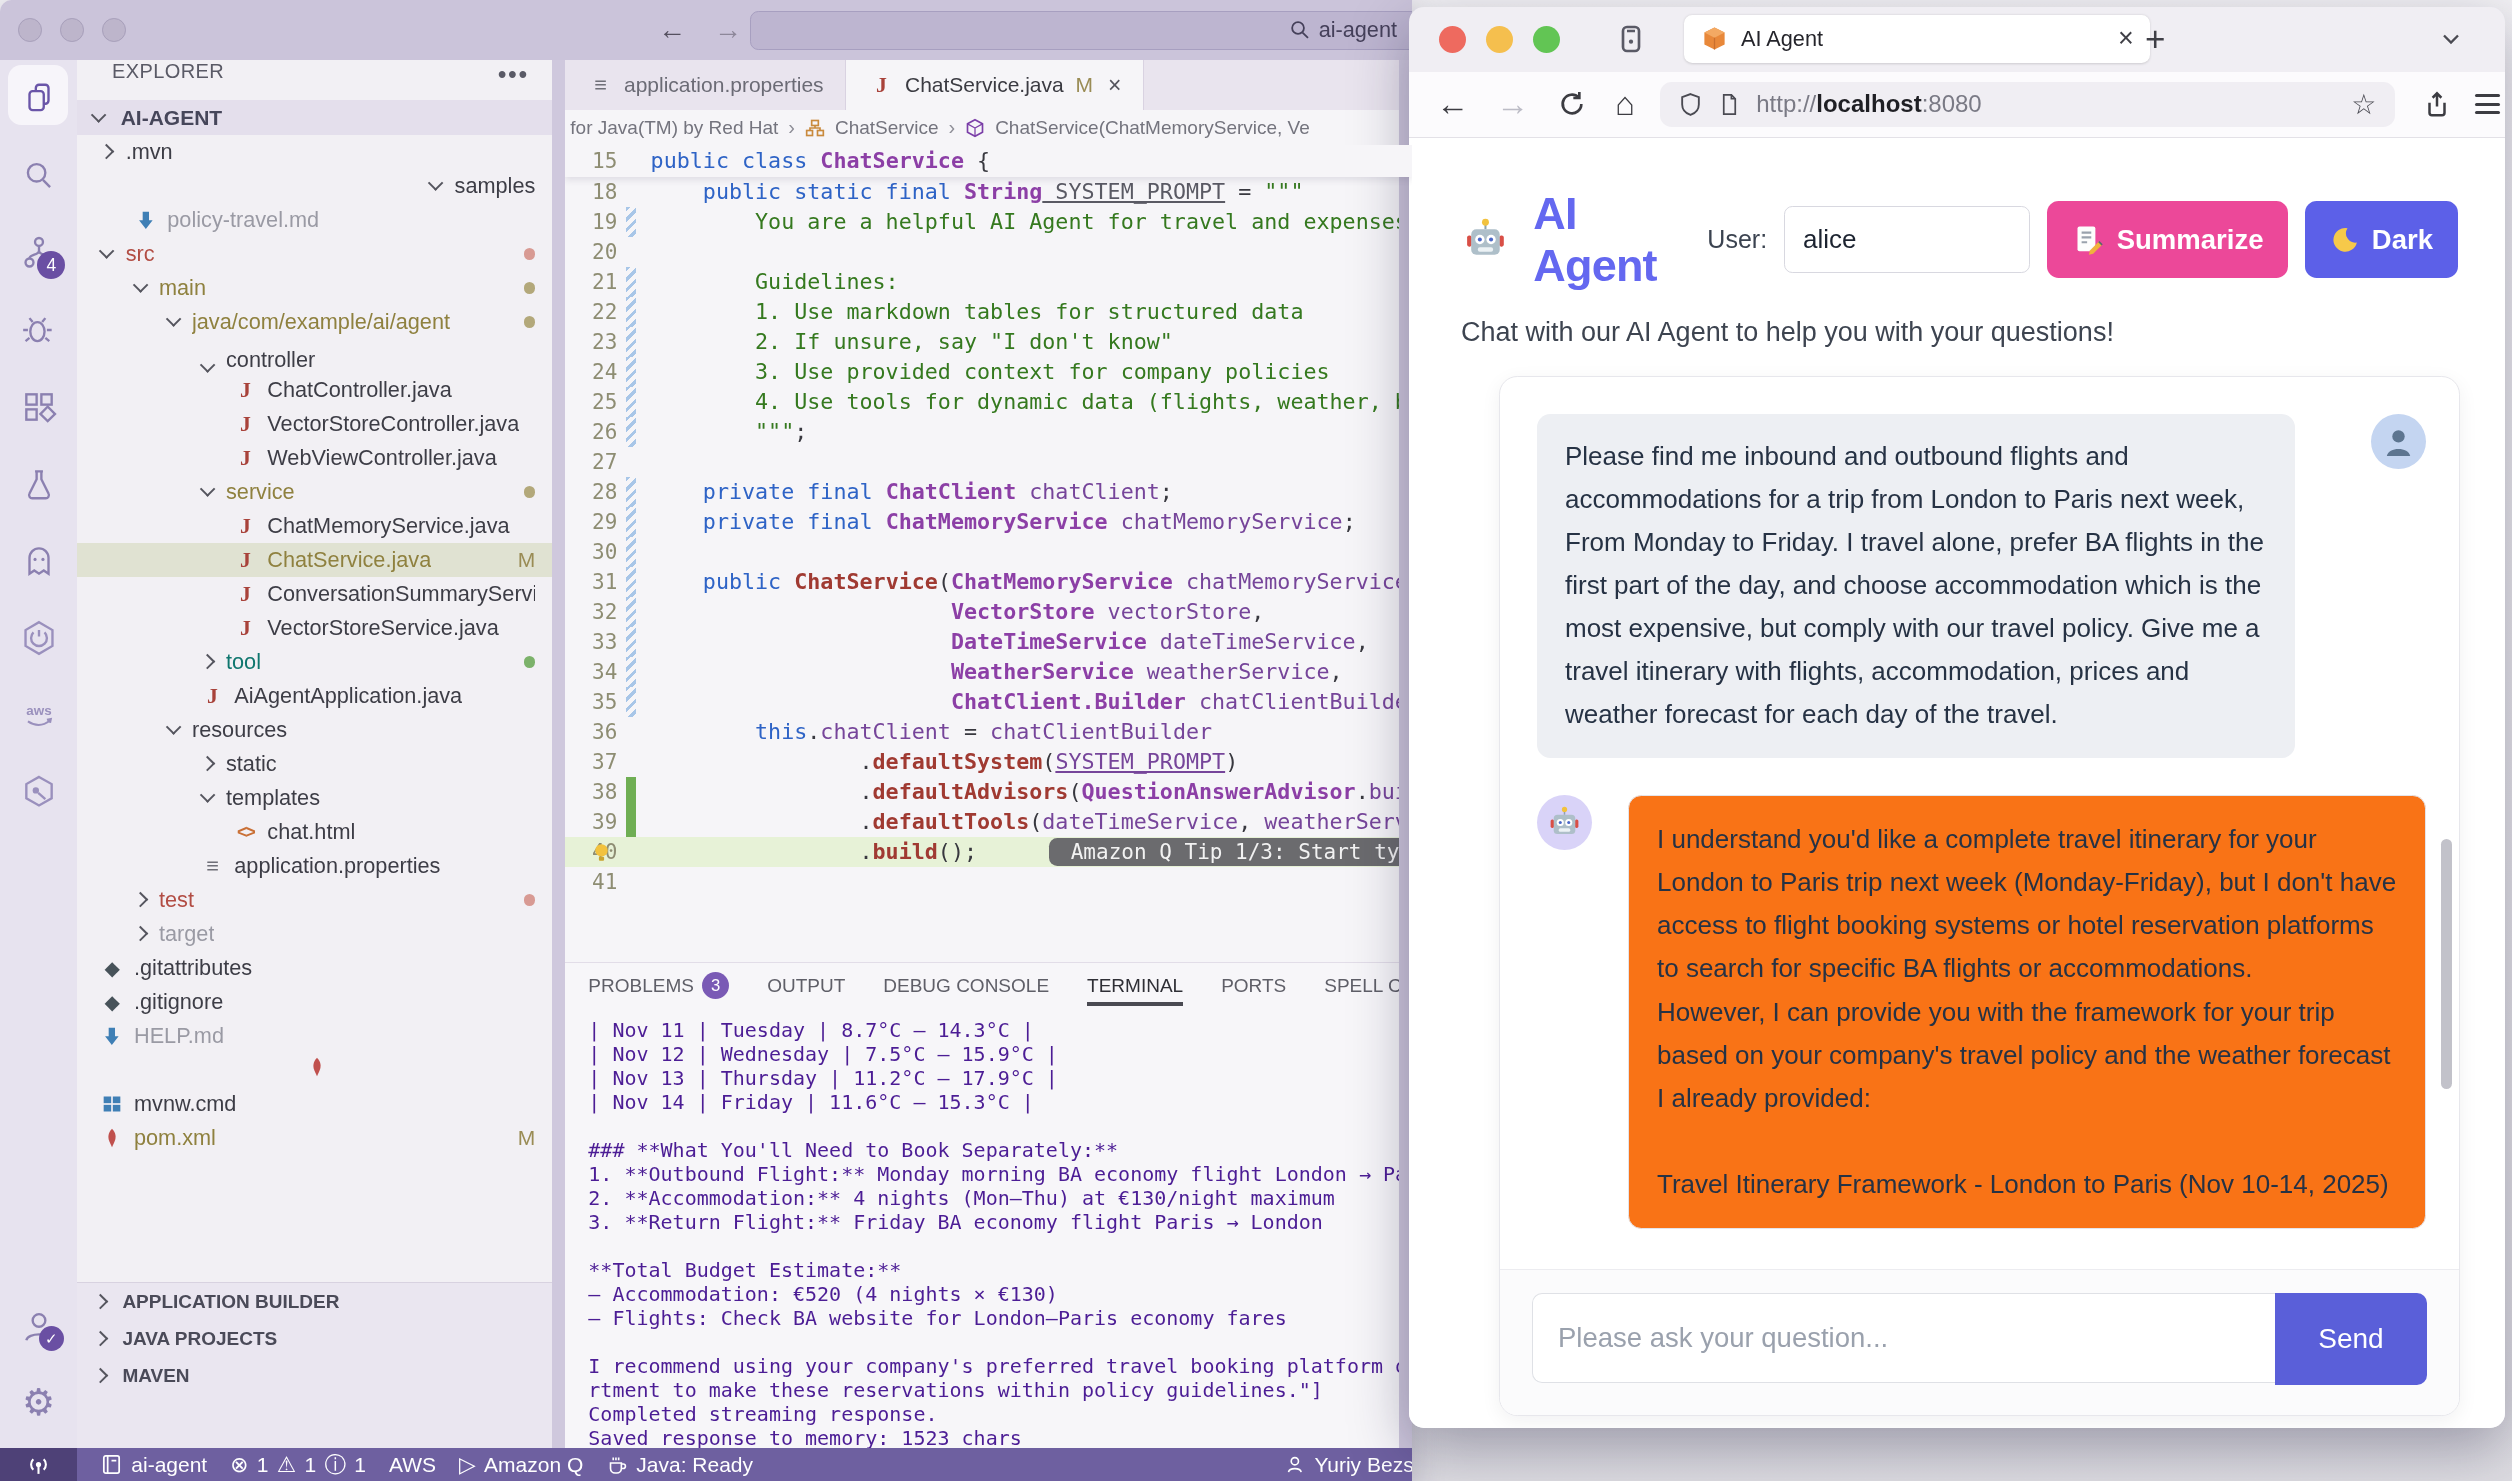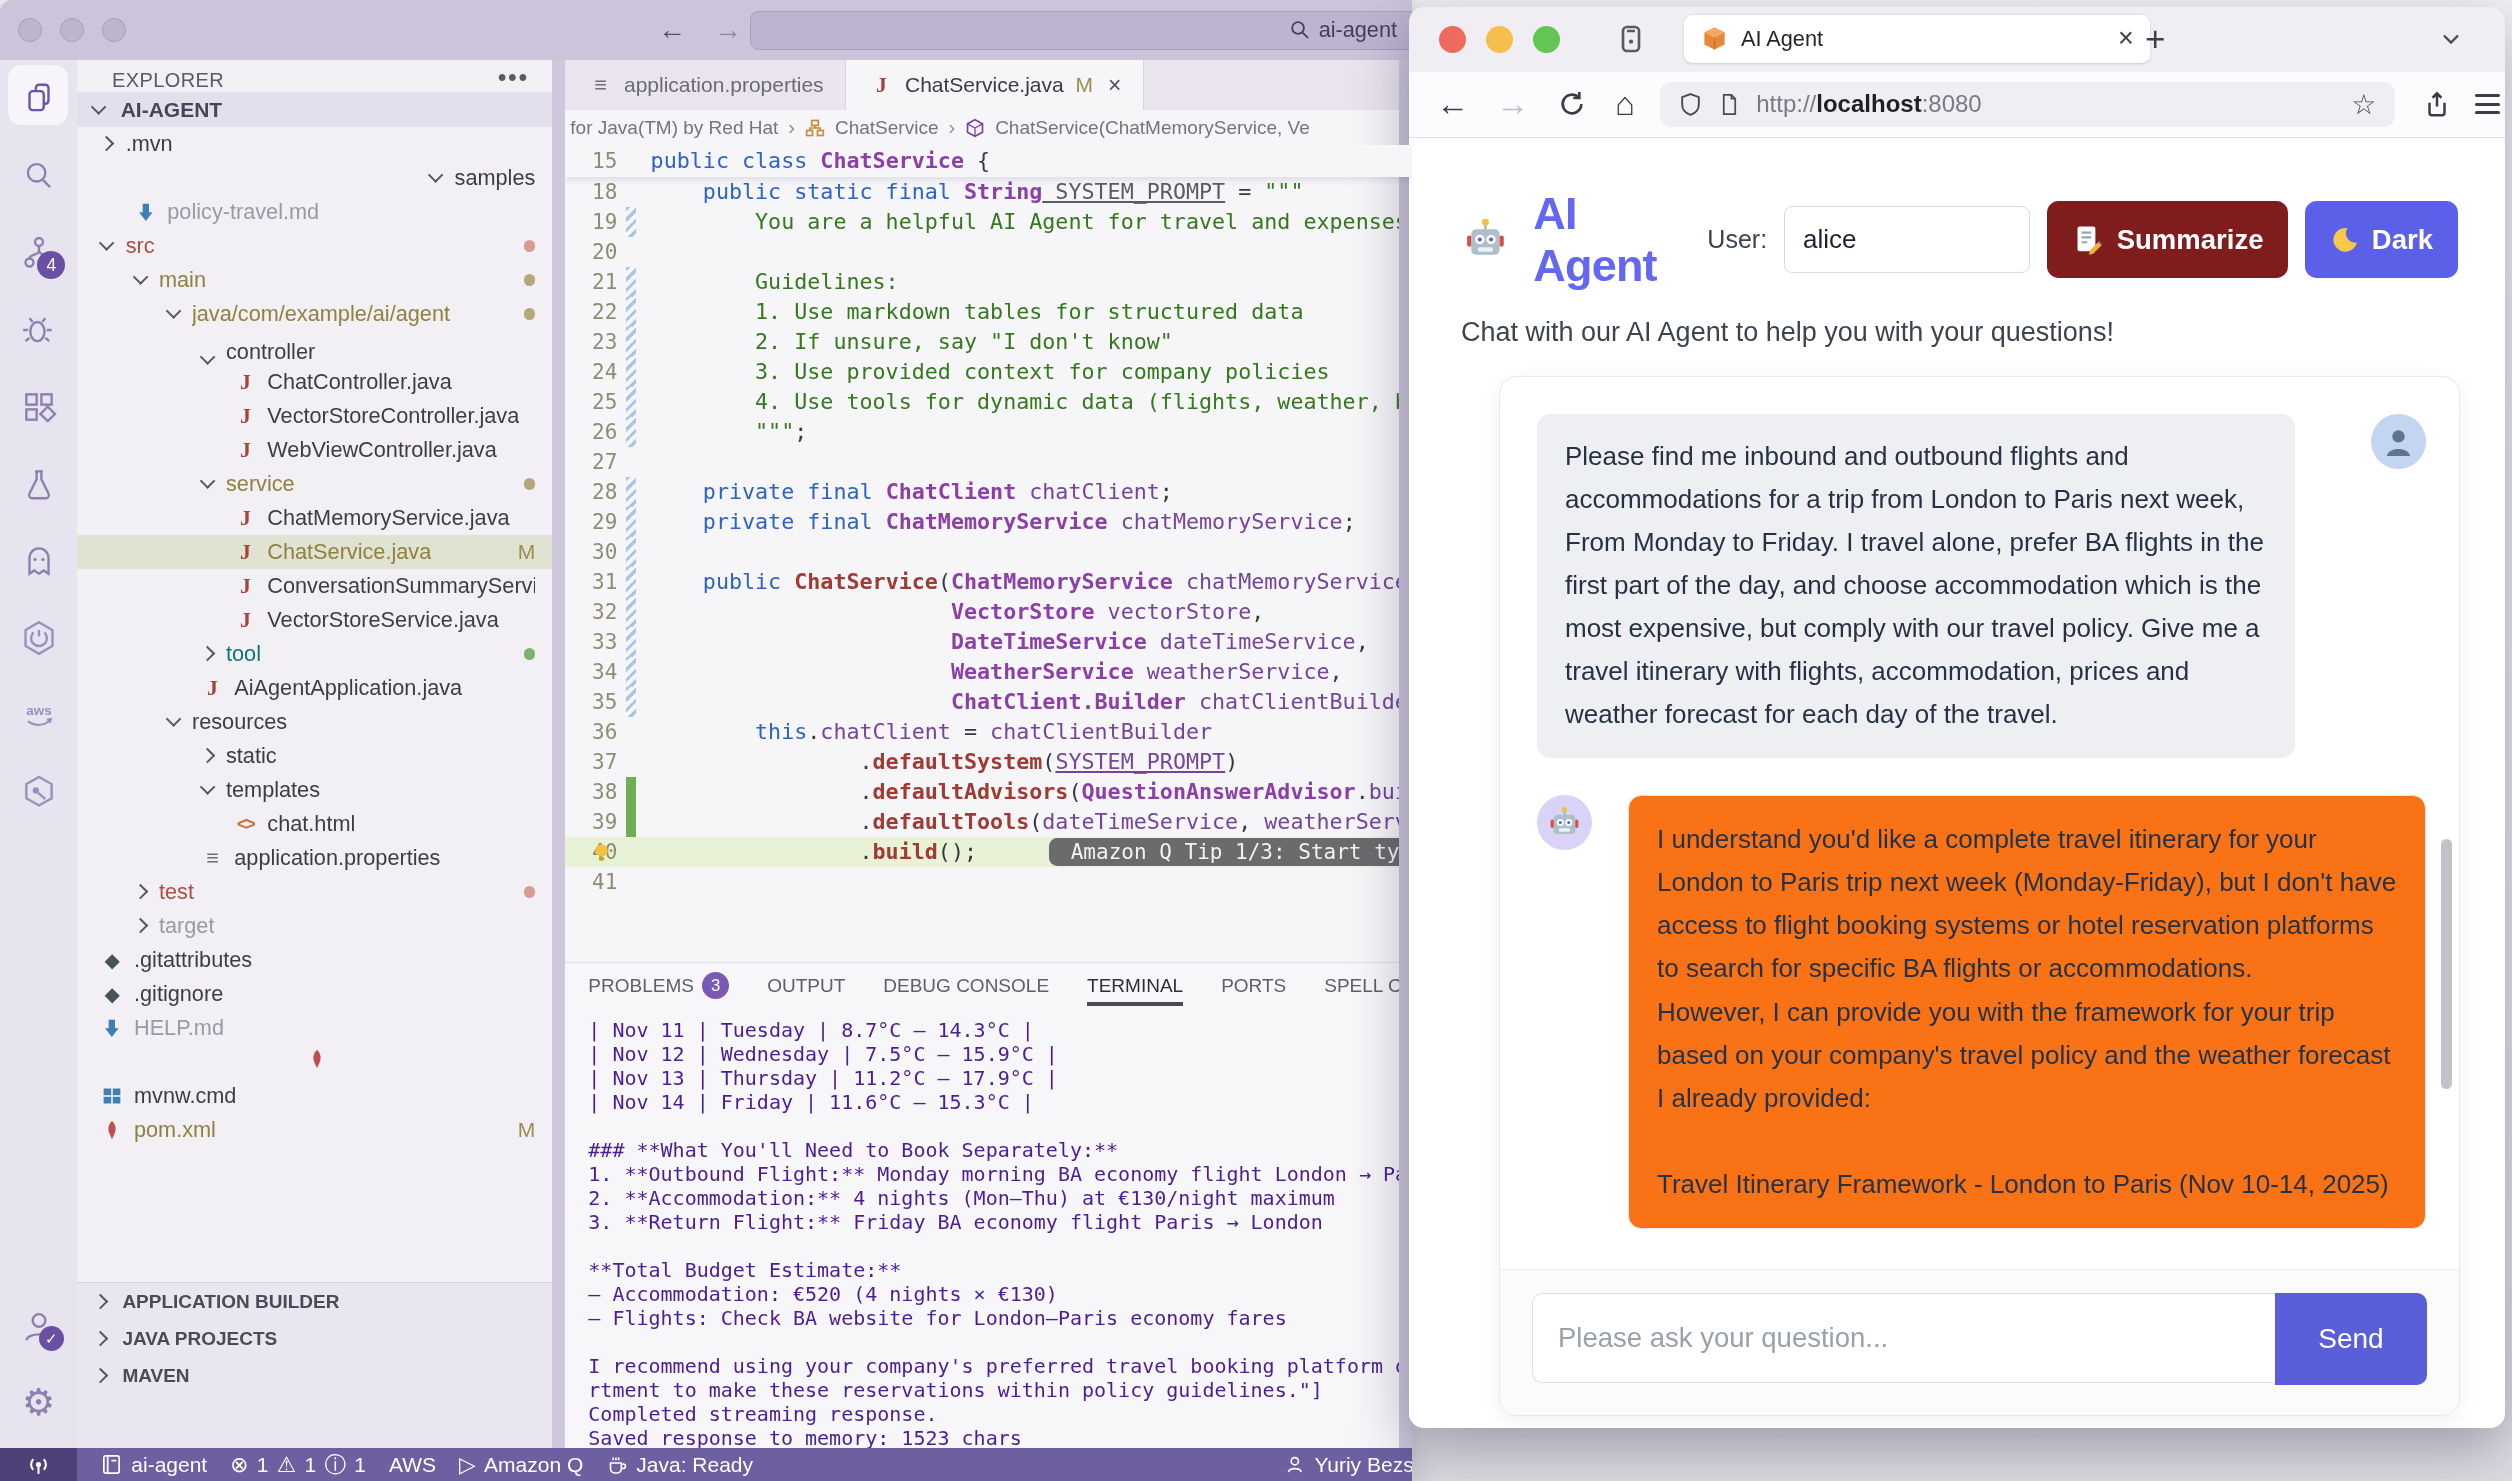--- a/index.html
+++ b/index.html
@@ -26,21 +26,21 @@
   .ab-active{position:absolute;left:8.3px;top:5px;width:60px;height:60px;background:#f7f5fa;border-radius:13.3px}
   .ab-badge{position:absolute;right:11.7px;bottom:11.7px;width:28px;height:28px;border-radius:50%;
             background:#6a4fa3;color:#fff;font-size:17.5px;display:flex;align-items:center;justify-content:center}
   .ab-check{position:absolute;right:13.3px;bottom:13.3px;width:25px;height:25px;border-radius:50%;
             background:#6a4fa3;color:#fff;font-size:15px;display:flex;align-items:center;justify-content:center}
   .ab-bottom{position:absolute;bottom:6.7px;left:0}
   .gear-glyph{font-size:37px;color:#8b80b0;line-height:1}
 
   
   .sidebar{width:475px;background:#f2f0f4;flex:none;position:relative;overflow:hidden}
-  .sb-header{height:32px;display:flex;align-items:flex-end;padding:0 23px 0 35px;color:#5a5a66;
+  .sb-header{height:40px;display:flex;align-items:flex-start;padding:0 23px 0 35px;color:#5a5a66;
              font-size:20px;letter-spacing:0.4px}
   .sb-more{margin-left:auto;font-size:25px;color:#5a5a66;letter-spacing:1.7px}
   .sb-root{height:35px;display:flex;align-items:center;background:#e4dfec;font-weight:700;
            font-size:21px;color:#46465a;padding-left:13.3px;gap:11.7px}
   .trow{height:34px;display:flex;align-items:center;font-size:21.7px;color:#3d3d46;gap:8.3px;padding-right:16.7px}
   .trow .lbl{white-space:nowrap;overflow:hidden}
   .trow.sel{background:#e0e2d2}
   .trow.red .lbl{color:#b24d44}
   .trow.olive .lbl{color:#8f813f}
   .trow.green .lbl{color:#0f766e}
@@ -136,21 +136,21 @@
 
   .page{flex:1;background:#fff;overflow:hidden;display:flex;flex-direction:column}
   .page-header{display:flex;align-items:center;padding:50px 47px 0 52px;gap:16.7px}
   .app-title{font-size:45px;font-weight:800;color:#6468f0;letter-spacing:-0.8px;margin:0 0 0 6.7px}
   .hdr-right{margin-left:auto;display:flex;align-items:center;gap:16.7px}
   .user-label{font-size:25px;color:#3b4350}
   .user-input{width:208px;height:65px;border:1.7px solid #d8d8e0;border-radius:8.3px;font-size:26px;
               color:#1c2330;padding:0 18.3px;font-family:"Liberation Sans",sans-serif}
   .btn{height:77px;border:none;border-radius:11.7px;color:#fff;font-size:27.5px;font-weight:600;
        display:flex;align-items:center;gap:11.7px;padding:0 25px;font-family:"Liberation Sans",sans-serif}
-  .btn-summarize{background:#7f1d1d}
+  .btn-summarize{background:#ec4899}
   .btn-dark{background:#5c60e8}
   .page-subtitle{font-size:27px;color:#3d4450;margin:25px 0 0 52px}
   .chat-card{margin:28px 45px 0 90px;height:1038px;border:1.7px solid #e7e7ec;border-radius:18.3px;
              background:#fff;box-shadow:0 5px 20px rgba(20,20,40,.06);display:flex;flex-direction:column;overflow:hidden}
   .messages{flex:1;overflow:hidden;padding:37px 33px 8.3px 37px;position:relative}
   .msg-row{display:flex;align-items:flex-start;gap:36px}
   .bubble{font-size:26px;line-height:43px;color:#263244;border-radius:13.3px;padding:21.7px 28px}
   .bubble-user{background:#edeff3;width:79%}
   .bubble-agent{background:#f97316;border:1.7px solid #e4e4ea;flex:1;}
   .bubble-agent p{margin:0}

